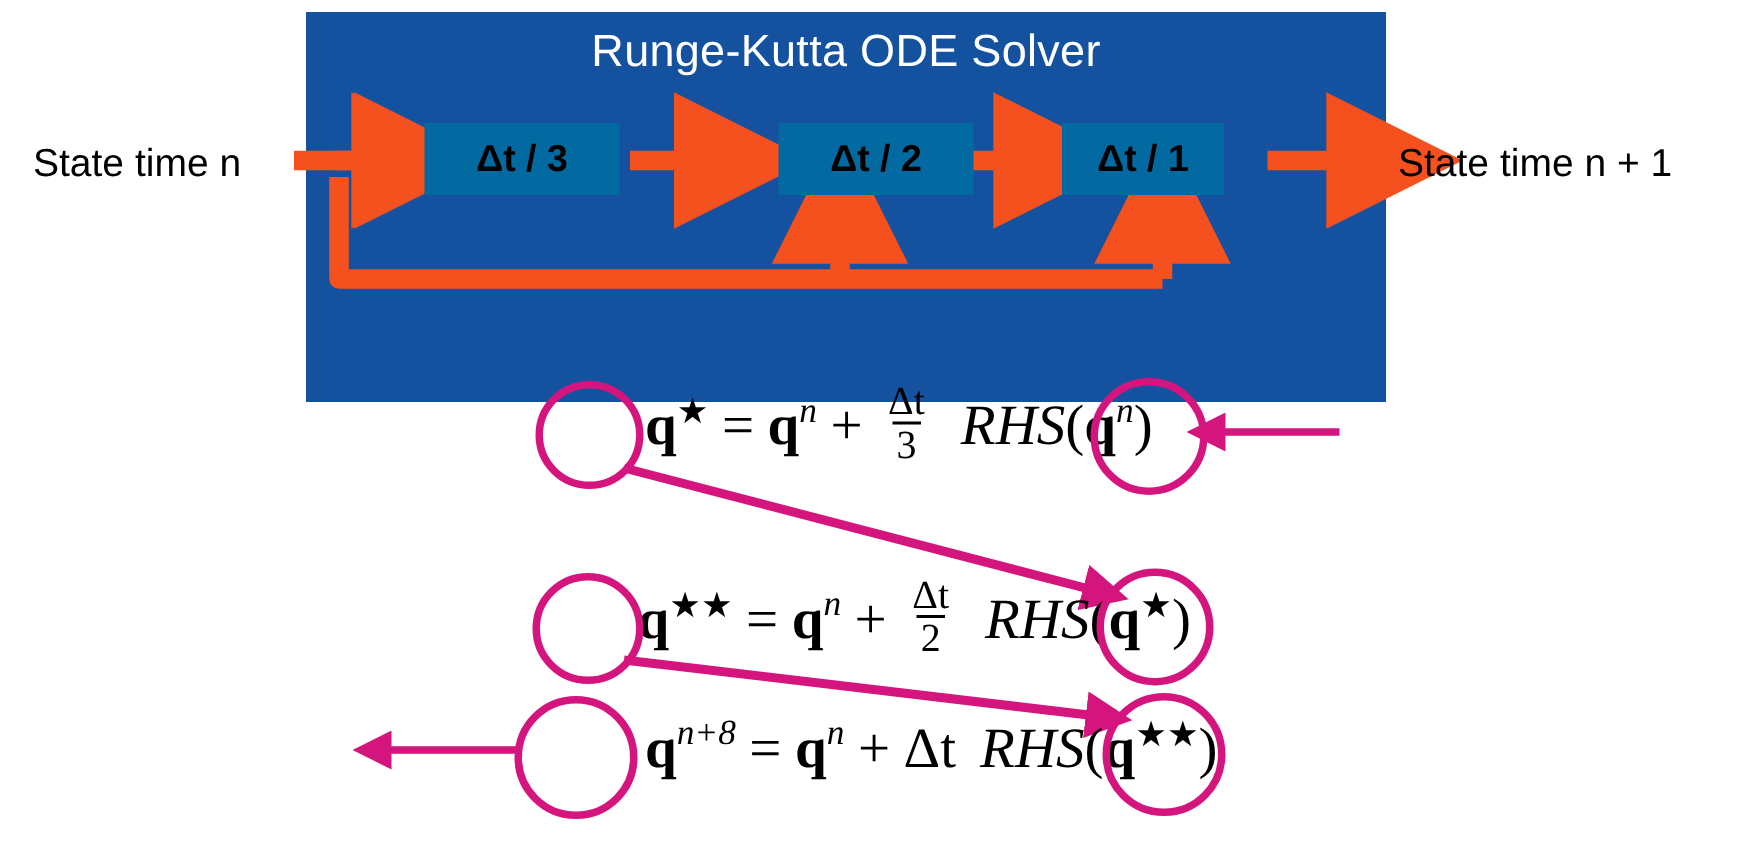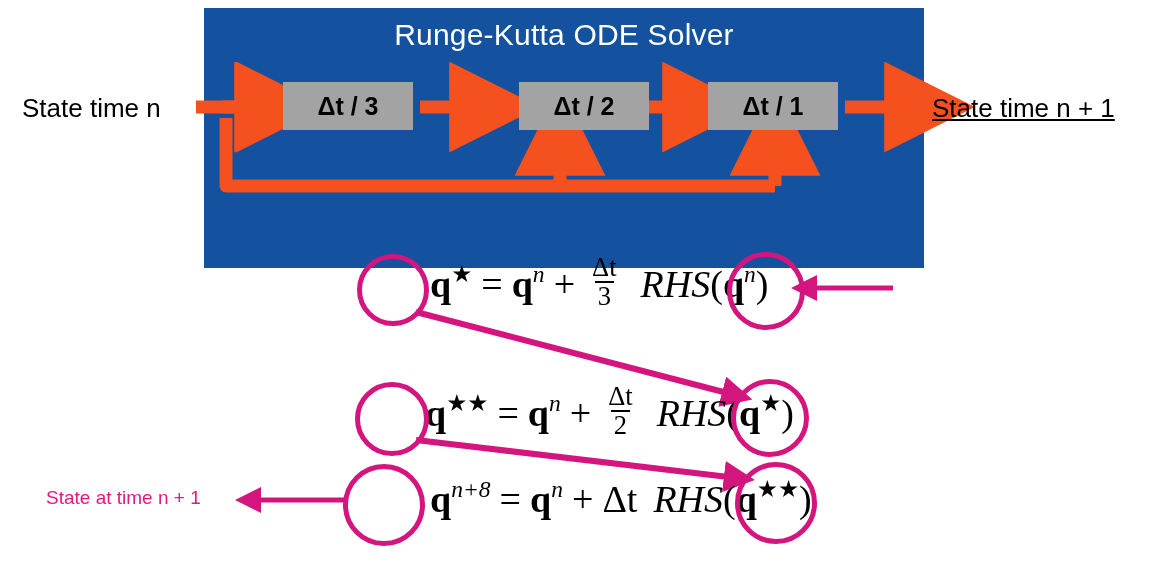--- a/index.html
+++ b/index.html
@@ -40,44 +40,44 @@
     font-size: 30px;
     font-family: "Liberation Sans", sans-serif;
     letter-spacing: 0.2px;
     white-space: nowrap;
   }
 
   .stage-box {
     position: absolute;
     top: 82px;
     height: 48px;
-    background: #a3a3a3;
+    background: #0369a1;
     color: #000000;
     font-size: 25px;
     font-weight: bold;
     font-family: "Liberation Sans", sans-serif;
     display: flex;
     align-items: center;
     justify-content: center;
     white-space: nowrap;
   }
   #box-0 { left: 283px; width: 130px; }
   #box-1 { left: 495px; width: 130px; margin-left: 24px; }
-  #box-2 { left: 708px; width: 130px; }
+  #box-2 { left: 708px; width: 108px; }
 
   
   .edge-label {
     position: absolute;
     color: #000000;
     font-size: 26px;
     font-family: "Liberation Sans", sans-serif;
     white-space: nowrap;
   }
   #label-in  { left: 22px;  top: 93px; text-align: right; }
-  #label-out { left: 932px; top: 93px; text-decoration: underline; }
+  #label-out { left: 932px; top: 93px; }
 
   
   .eq-row {
     position: absolute;
     font-family: "Liberation Serif", serif;
     color: #000000;
     white-space: nowrap;
   }
   #eq-row-0 { left: 430px; top: 256px; }
   #eq-row-1 { left: 425px; top: 385px; }
@@ -283,15 +283,14 @@
       <span class="rhs-name">RHS</span>
       <span>(</span>
         <span class="bvec">q</span>
         <span class="sup star">★★</span>
         <span>)</span>
     </span>
   </div>
   <div class="qcircle" style="left:343px; top:464px; width:82px; height:82px;"></div>
   <div class="qcircle" style="left:735px; top:462px; width:82px; height:82px;"></div>
 
-  <div class="note" id="note-np1">State at time n + 1</div>
 
 </div>
 
 </body></html>

